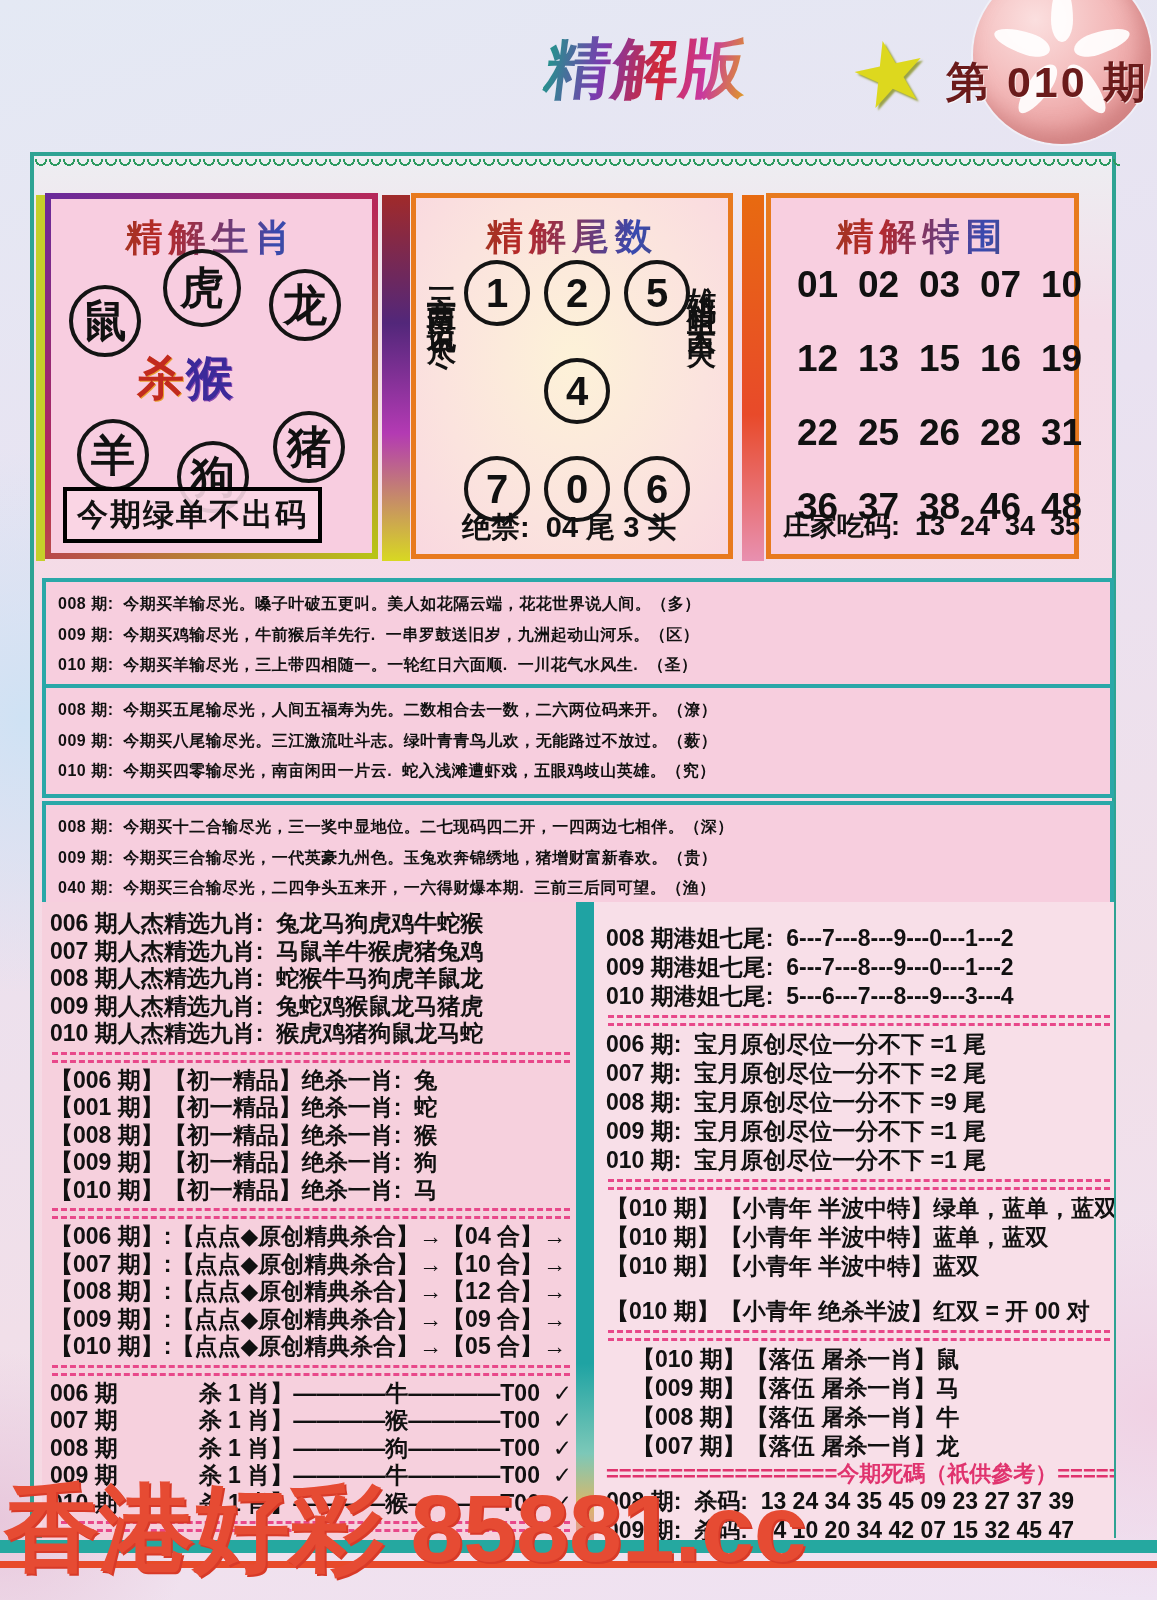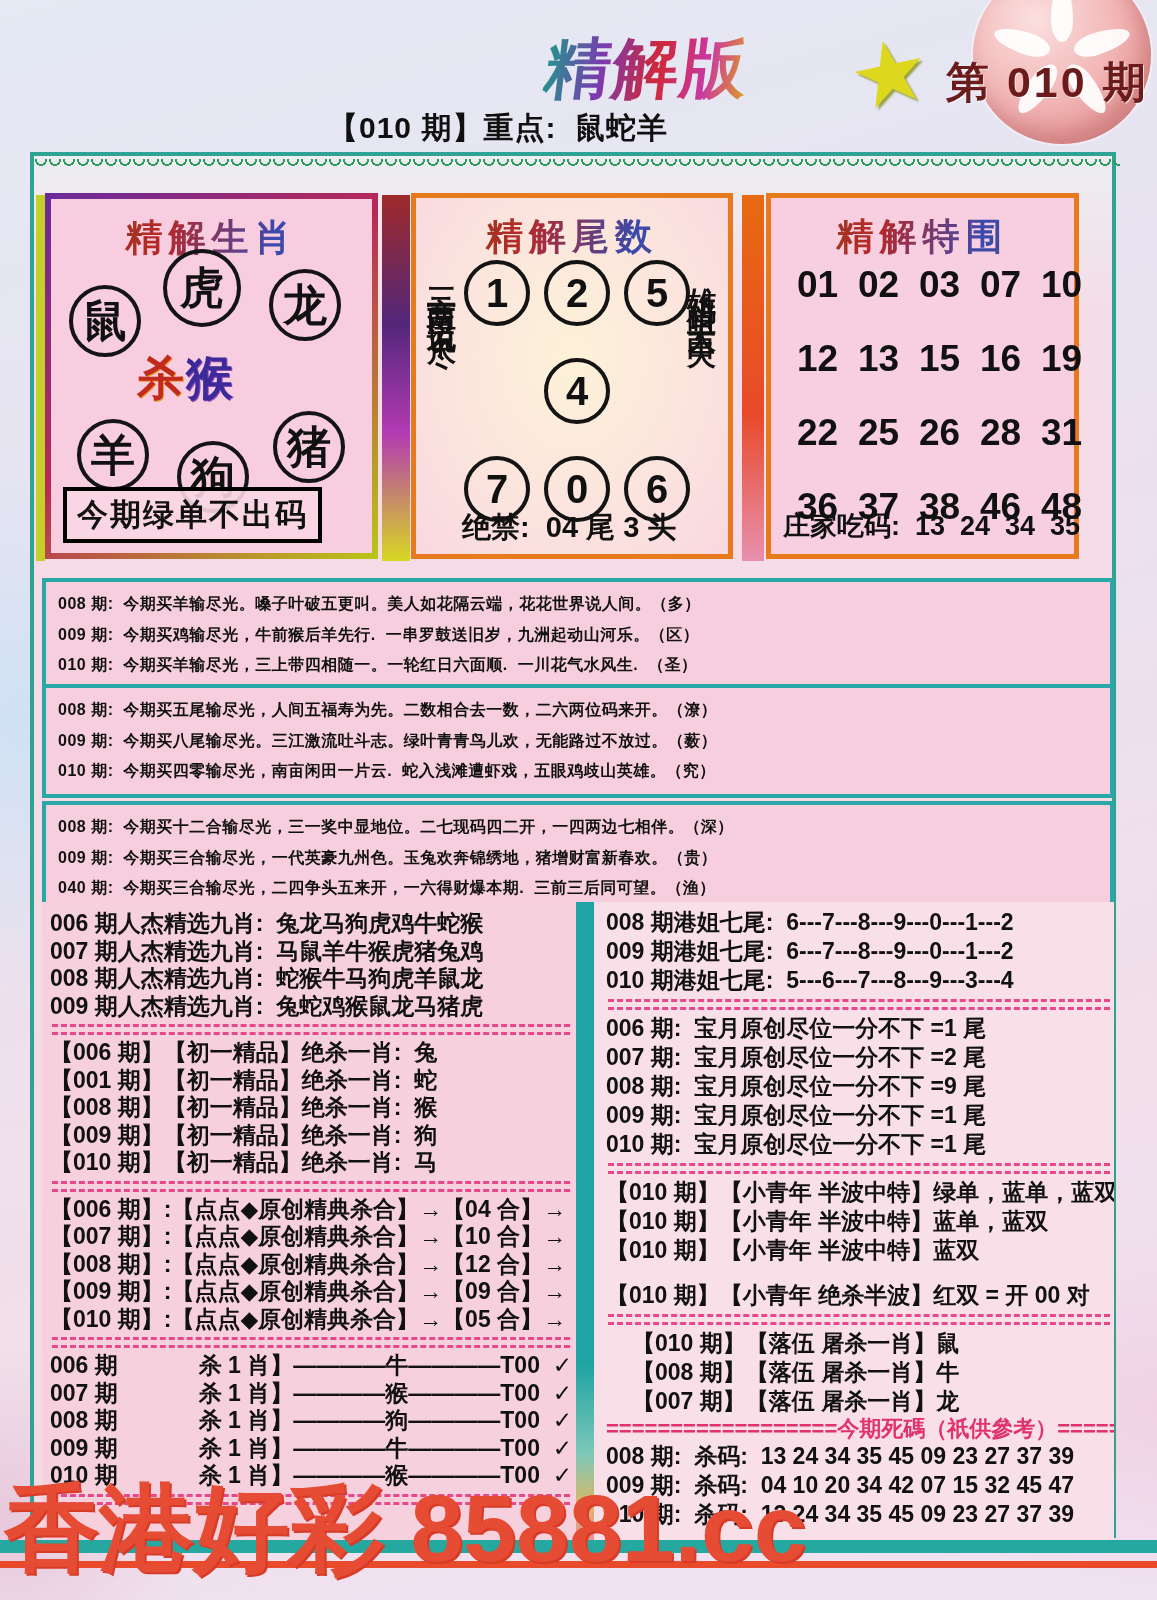--- a/index.html
+++ b/index.html
@@ -57,21 +57,21 @@
   .forbid{position:absolute;bottom:6px;left:46px;font-size:29px;font-weight:bold;white-space:pre;}
   .numgrid{position:absolute;left:16px;top:66px;display:grid;grid-template-columns:repeat(5,61px);
     grid-auto-rows:48px;row-gap:26px;font-size:37px;font-weight:bold;text-align:center;}
   .banker{position:absolute;bottom:10px;left:12px;font-size:27px;font-weight:bold;white-space:pre;}
   .vblock{position:absolute;left:42px;width:1072px;border:4px solid #2aa8a8;background:#f7cede;
     padding:7px 12px;box-sizing:border-box;z-index:2;}
   .vrow{font-size:16px;font-weight:bold;line-height:30.5px;white-space:pre;letter-spacing:0.5px;}
   .cols{position:absolute;left:42px;top:902px;width:1072px;height:641px;display:flex;z-index:2;}
   .lcol{width:534px;background:#f6d0dd;padding:8px 4px 0 8px;box-sizing:border-box;overflow:hidden;}
   .vdiv{width:18px;background:linear-gradient(180deg,#1fa3a3 0%,#1fa3a3 72%,#7cc8b8 86%,#d8b86a 94%,#e890a0 100%);}
-  .rcol{flex:1;background:#f8dfe8;padding:6px 2px 0 12px;box-sizing:border-box;overflow:hidden;}
+  .rcol{flex:1;background:#f8dfe8;padding:22px 2px 0 12px;box-sizing:border-box;overflow:hidden;}
   .lrow{font-size:23px;font-weight:bold;line-height:27.5px;white-space:pre;}
   .srow{font-size:23px;font-weight:bold;line-height:27.5px;white-space:pre;display:flex;}
   .srow .p{width:180px;}
   .rrow{font-size:23px;font-weight:bold;line-height:29px;white-space:pre;}
   .sep{height:5px;border-top:3px dashed #e8488a;border-bottom:3px dashed #e8488a;margin:4px 2px;}
   .dead{font-size:22px;font-weight:bold;color:#e0336e;line-height:26px;white-space:pre;}
   .indent{padding-left:26px;}
   .spacer{height:16px;}
   .wm{position:absolute;left:4px;top:1466px;font-size:95px;font-weight:bold;color:#e64b33;
     white-space:nowrap;z-index:8;text-shadow:2px 2px 0 #d83a28;}
@@ -86,21 +86,20 @@
   <div class="title">精解版</div>
   <div class="star">★</div>
   <div class="flag">
     <div class="petal" style="transform:rotate(0deg)"></div>
     <div class="petal" style="transform:rotate(72deg)"></div>
     <div class="petal" style="transform:rotate(144deg)"></div>
     <div class="petal" style="transform:rotate(216deg)"></div>
     <div class="petal" style="transform:rotate(288deg)"></div>
   </div>
   <div class="issue">第 010 期</div>
-  <div class="subtitle">【010 期】重点:  鼠蛇羊</div>
 
   <div class="frame"></div>
   <div class="wave"></div>
 
   <div class="strip" style="left:36px;top:195px;width:9px;height:366px;background:#c5cf2a;"></div>
   <div class="strip" style="left:382px;top:195px;width:28px;height:366px;background:linear-gradient(180deg,#a02a2a,#52277a 35%,#b33ab3 65%,#d8d822 100%);"></div>
   <div class="strip" style="left:742px;top:195px;width:22px;height:366px;background:linear-gradient(180deg,#e86a10,#e84a2a 60%,#e890b0 100%);"></div>
 
   <div class="boxrow">
 
@@ -176,20 +175,21 @@
     <div class="vrow">040 期:  今期买三合输尽光，二四争头五来开，一六得财爆本期.  三前三后同可望。（渔）</div>
   </div>
 
   <div class="cols">
 
     <div class="lcol">
       <div class="lrow">006 期人杰精选九肖:  兔龙马狗虎鸡牛蛇猴</div>
       <div class="lrow">007 期人杰精选九肖:  马鼠羊牛猴虎猪兔鸡</div>
       <div class="lrow">008 期人杰精选九肖:  蛇猴牛马狗虎羊鼠龙</div>
       <div class="lrow">009 期人杰精选九肖:  兔蛇鸡猴鼠龙马猪虎</div>
+      <div class="lrow">010 期人杰精选九肖:  猴虎鸡猪狗鼠龙马蛇</div>
       <div class="sep"></div>
       <div class="lrow">【006 期】【初一精品】绝杀一肖:  兔</div>
       <div class="lrow">【001 期】【初一精品】绝杀一肖:  蛇</div>
       <div class="lrow">【008 期】【初一精品】绝杀一肖:  猴</div>
       <div class="lrow">【009 期】【初一精品】绝杀一肖:  狗</div>
       <div class="lrow">【010 期】【初一精品】绝杀一肖:  马</div>
       <div class="sep"></div>
       <div class="lrow">【006 期】:【点点◆原创精典杀合】→【04 合】→</div>
       <div class="lrow">【007 期】:【点点◆原创精典杀合】→【10 合】→</div>
       <div class="lrow">【008 期】:【点点◆原创精典杀合】→【12 合】→</div>
@@ -232,20 +232,21 @@
       <div class="rrow">009 期:  宝月原创尽位一分不下 =1 尾</div>
       <div class="rrow">010 期:  宝月原创尽位一分不下 =1 尾</div>
       <div class="sep"></div>
       <div class="rrow">【010 期】【小青年 半波中特】绿单，蓝单，蓝双 === 开</div>
       <div class="rrow">【010 期】【小青年 半波中特】蓝单，蓝双</div>
       <div class="rrow">【010 期】【小青年 半波中特】蓝双</div>
       <div class="spacer"></div>
       <div class="rrow">【010 期】【小青年 绝杀半波】红双 = 开 00 对</div>
       <div class="sep"></div>
       <div class="rrow indent">【010 期】【落伍 屠杀一肖】鼠</div>
+      <div class="rrow indent">【009 期】【落伍 屠杀一肖】马</div>
       <div class="rrow indent">【008 期】【落伍 屠杀一肖】牛</div>
       <div class="rrow indent">【007 期】【落伍 屠杀一肖】龙</div>
       <div class="dead">==================今期死碼（祇供參考）==============</div>
       <div class="rrow">008 期:  杀码:  13 24 34 35 45 09 23 27 37 39</div>
       <div class="rrow">009 期:  杀码:  04 10 20 34 42 07 15 32 45 47</div>
       <div class="rrow">010 期:  杀码:  13 24 34 35 45 09 23 27 37 39</div>
     </div>
   </div>
 
   <div class="tealline"></div>

